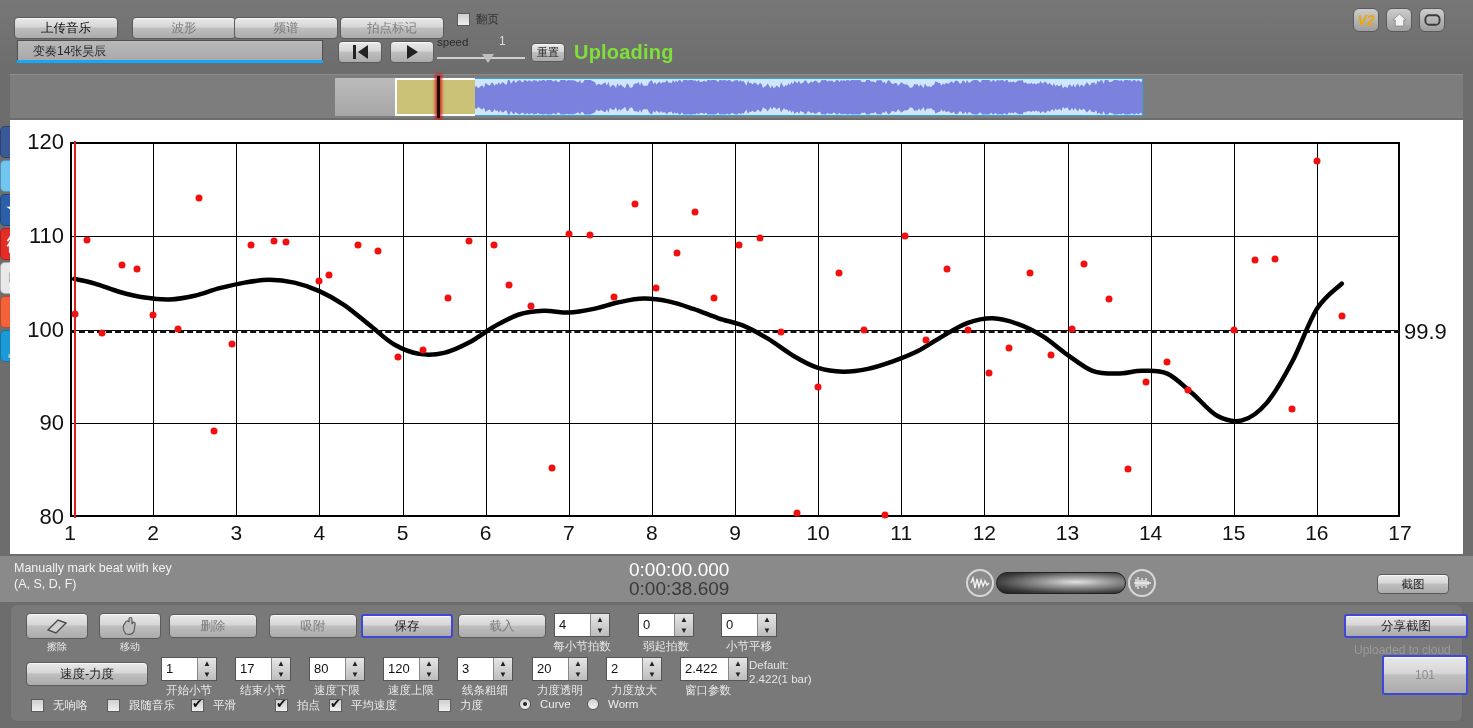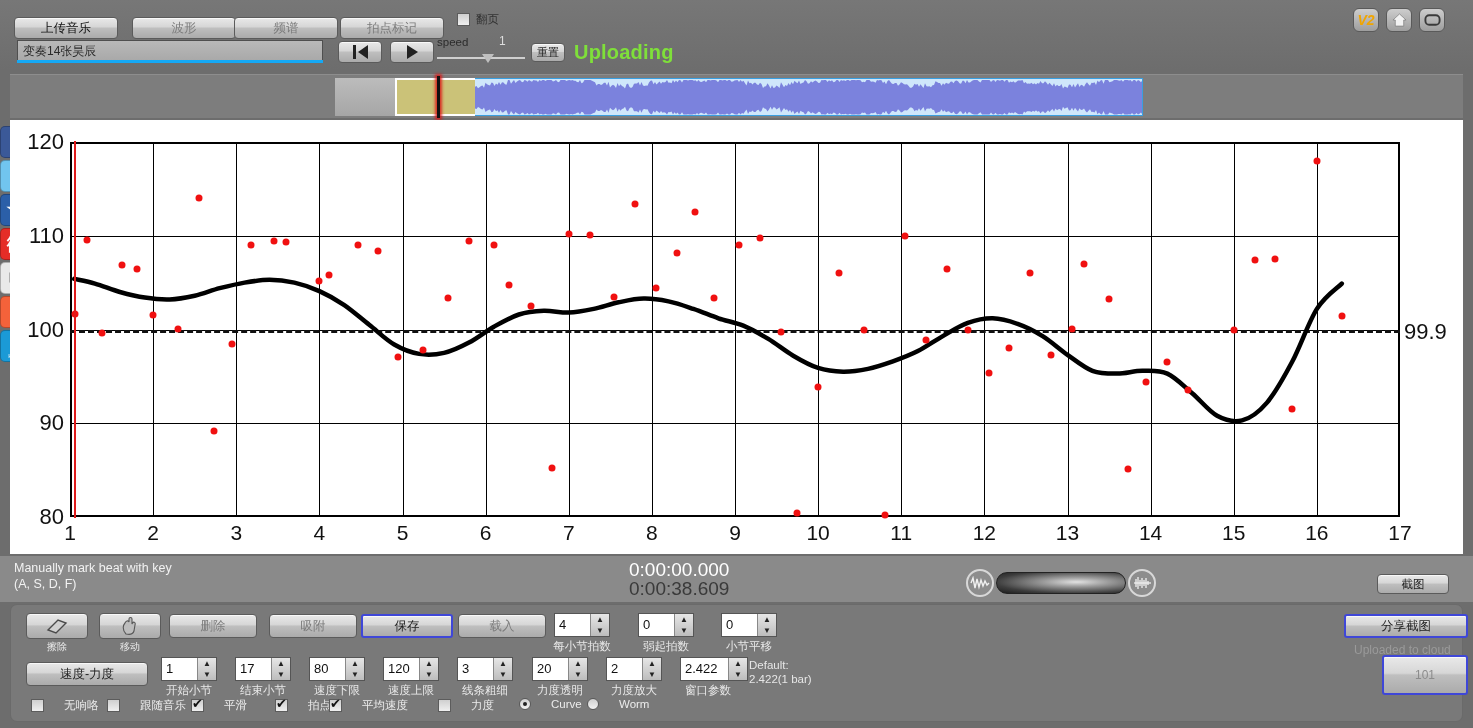--- a/index.html
+++ b/index.html
@@ -55,21 +55,21 @@
     font-size: 13px; color: #111; line-height: 16px;
   }
   #tb-flip-wrap { position: absolute; left: 457px; top: 12px; display: flex; align-items: center; gap: 6px; }
   #tb-flip-wrap .lbl { font-size: 11.5px; color: #333; }
 
   #songfield {
     position: absolute; left: 17px; top: 40px; width: 306px; height: 21px;
     background: linear-gradient(to bottom,#b9b9b9,#a9a9a9);
     border: 1px solid #4f4f4f;
     color: #2a2a2a; font-size: 12px;
-    padding: 2px 5px; line-height: 17px;
+    padding: 2px 15px; line-height: 17px;
     overflow: hidden; white-space: nowrap;
   }
   #songprog {
     position: absolute; left: 17px; top: 60px; width: 306px; height: 3px;
     background: #15a9f5;
   }
 
   .transport {
     position: absolute; top: 41px; width: 44px; height: 22px;
   }
@@ -246,21 +246,21 @@
   .spin .arrows {
     width: 19px; border-left: 1px solid #888;
     background: linear-gradient(to bottom,#e6e6e6,#bdbdbd);
     display: flex; flex-direction: column;
   }
   .spin .arrows div { flex: 1; display: flex; align-items: center; justify-content: center; font-size: 8px; color:#222; line-height: 1;}
   .spin-lbl {
     position: absolute; font-size: 11.5px; color: #e9e9e9;
     transform: translateX(-50%); white-space: nowrap;
   }
-  .cb-row { position: absolute; display: flex; align-items: center; gap: 20px; }
+  .cb-row { position: absolute; display: flex; align-items: center; gap: 9px; }
   .cb-row .lbl { font-size: 11.5px; color: #ececec; }
   .radio {
     width: 12px; height: 12px; border-radius: 50%;
     background: linear-gradient(to bottom,#cfcfcf,#f2f2f2);
     border: 1px solid #5a5a5a; position: relative;
   }
   .radio.on::after {
     content: ""; position: absolute; left: 3px; top: 3px;
     width: 4px; height: 4px; border-radius: 50%; background: #222;
   }

